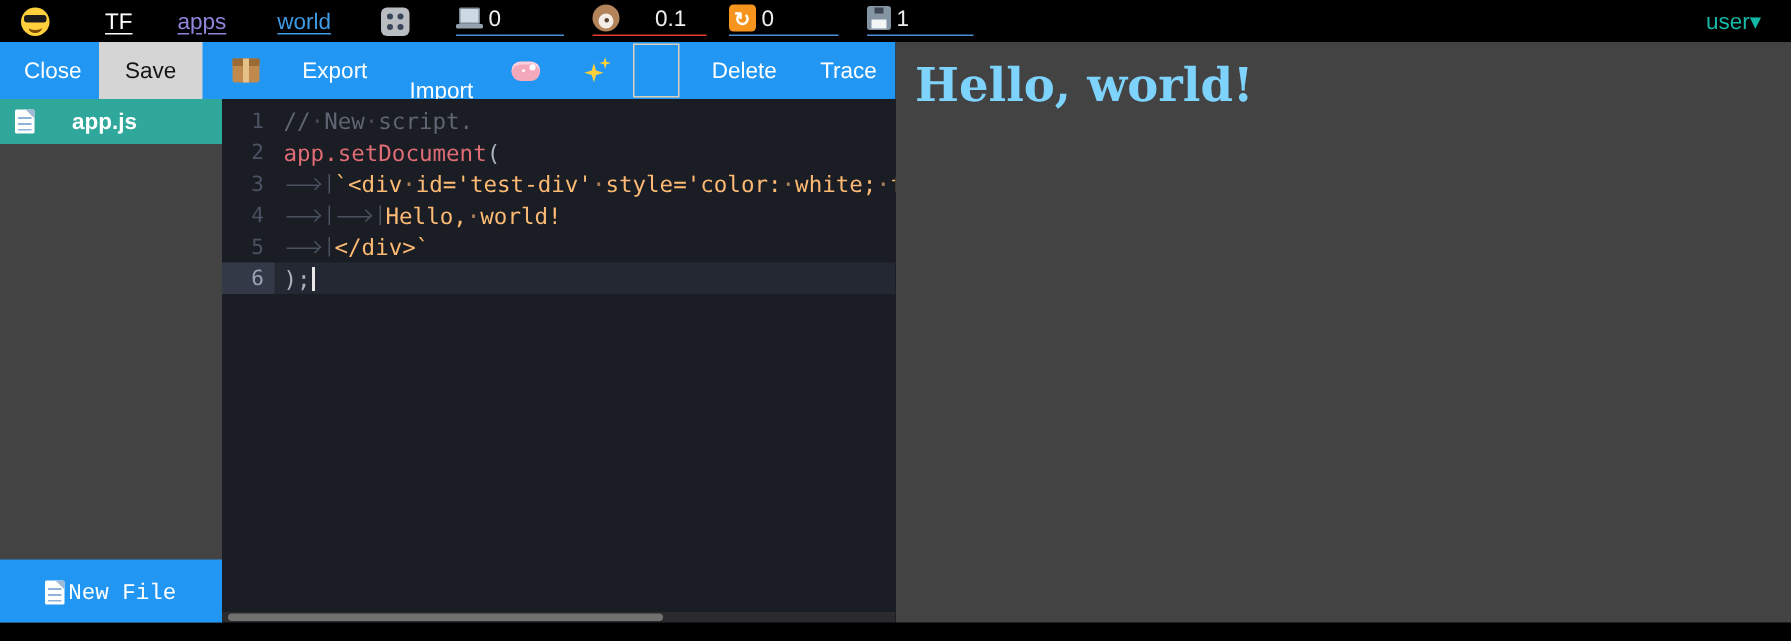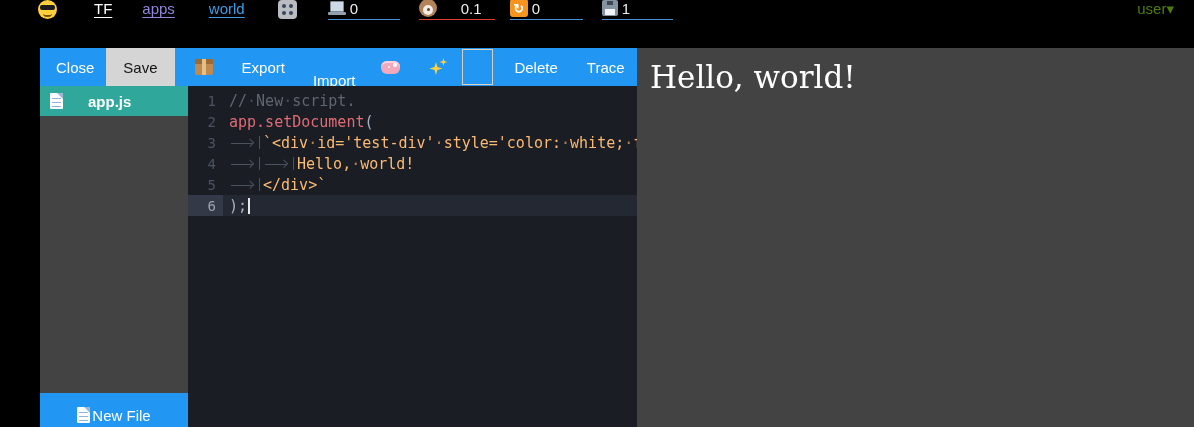--- a/index.html
+++ b/index.html
@@ -1,25 +1,25 @@
 <!DOCTYPE html>
 <html><head>
 <meta charset="utf-8">
 <style>
   html,body{margin:0;padding:0;background:#000;}
   body{width:1194px;height:427px;overflow:hidden;font-family:"Liberation Sans",sans-serif;position:relative;}
 
   
-  .topbar{height:48px;background:#000;display:flex;align-items:flex-start;color:#fff;font-size:15px;padding-left:24px;}
+  .topbar{height:28px;background:#000;display:flex;align-items:center;color:#fff;font-size:15px;}
   .topbar .spacer{flex:1;}
   .brand{margin-left:37px;color:#fff;text-decoration:underline;text-underline-offset:3px;}
   .tlink{text-decoration:underline;text-underline-offset:3px;cursor:pointer;}
   .tlink.apps{margin-left:30px;color:#8f86db;}
   .tlink.edit{margin-left:34px;color:#3f9be4;}
-  .user-menu{margin-right:20px;color:#4d7c0f;}
+  .user-menu{margin-right:20px;color:#14b8a6;}
 
   .stat{display:flex;align-items:center;gap:4px;border-bottom:1px solid #4a8fd4;padding-bottom:3px;height:20px;box-sizing:border-box;}
   .stat.red{border-bottom-color:#e23b2e;}
   .stat .val{font-size:15px;color:#eee;}
   .s1{margin-left:31px;width:72px;}
   .s2{margin-left:19px;width:76px;}
   .s3{margin-left:15px;width:73px;}
   .s4{margin-left:19px;width:71px;}
 
   
@@ -49,21 +49,21 @@
   .icon-sparkles::before{content:"";position:absolute;left:0;top:4px;width:13px;height:13px;background:#ffd03b;clip-path:polygon(50% 0,61% 39%,100% 50%,61% 61%,50% 100%,39% 61%,0 50%,39% 39%);}
   .icon-sparkles::after{content:"";position:absolute;right:0;top:0;width:8px;height:8px;background:#ffd03b;clip-path:polygon(50% 0,61% 39%,100% 50%,61% 61%,50% 100%,39% 61%,0 50%,39% 39%);}
   .icon-file{width:13px;height:16px;background:#fff;border-radius:1px;position:relative;overflow:hidden;}
   .icon-file::before{content:"";position:absolute;top:0;right:0;width:0;height:0;border:3px solid;border-color:#9db9d6 #9db9d6 transparent transparent;}
   .icon-file::after{content:"";position:absolute;left:2px;right:2px;top:5px;height:9px;background:repeating-linear-gradient(#8fb3d9 0 1.5px,transparent 1.5px 4px);}
   .icon-remove{width:17px;height:17px;background:#3a63c0;border-radius:2px;position:relative;}
   .icon-remove::before{content:"";position:absolute;left:5px;bottom:3px;width:7px;height:8px;background:#fff;border-radius:0 0 1px 1px;}
   .icon-remove::after{content:"";position:absolute;left:4px;bottom:12px;width:9px;height:2px;background:#fff;}
 
   
-  .content{display:flex;height:387px;padding-left:40px;}
+  .content{display:flex;height:387px;}
   .left{width:597px;display:flex;flex-direction:column;}
 
   
   .toolbar{height:38px;background:#2196f3;display:flex;align-items:center;color:#fff;font-size:15px;flex-shrink:0;}
   .tbtn{cursor:pointer;}
   .tb-close{margin-left:16px;}
   .tb-save{margin-left:12px;align-self:stretch;display:flex;align-items:center;padding:0 17px;background:#d5d5d5;color:#141414;}
   .tb-pkg{margin-left:20px;}
   .tb-export{margin-left:29px;}
   .tb-import{margin-left:28px;margin-top:26px;}
@@ -74,21 +74,21 @@
   .tb-trace{margin-left:29px;}
 
   
   .workspace{display:flex;flex:1;min-height:0;}
   .sidebar{width:148px;display:flex;flex-direction:column;background:#434343;flex-shrink:0;}
   .files-header{height:42px;background:#2196f3;color:#fff;display:flex;align-items:center;justify-content:center;position:relative;font-size:15px;flex-shrink:0;}
   .collapse{position:absolute;right:13px;top:50%;transform:translateY(-50%);font-size:15px;cursor:pointer;}
   .file-item{height:30px;background:#2fa79b;color:#fff;display:flex;align-items:center;gap:25px;padding-left:10px;font-weight:bold;font-size:15px;flex-shrink:0;cursor:pointer;}
   .sidebar-body{flex:1;background:#434343;}
   .sidebar-actions{background:#2196f3;padding:9px 0 7px;display:flex;flex-direction:column;gap:11px;flex-shrink:0;}
-  .action-row{display:flex;align-items:center;justify-content:center;gap:2px;color:#fff;font-size:15px;height:26px;cursor:pointer;}
+  .action-row{display:flex;align-items:center;justify-content:center;gap:2px;color:#fff;font-size:15px;height:26px;cursor:pointer;font-family:Liberation Mono, monospace;}
 
   
   .editor{flex:1;background:#1a1d23;position:relative;overflow:hidden;font-family:"DejaVu Sans Mono",monospace;font-size:15px;padding-top:4px;box-sizing:border-box;}
   .line{display:flex;height:21px;align-items:center;}
   .gutter{width:28px;padding-right:7px;text-align:right;color:#4b5263;font-size:14px;flex-shrink:0;align-self:stretch;display:flex;align-items:center;justify-content:flex-end;box-sizing:content-box;}
   .codecell{padding-left:6px;white-space:pre;overflow:hidden;display:flex;align-items:center;}
   .line.active{background:#232833;}
   .line.active .gutter{background:#333947;color:#9ba4b5;}
   .com{color:#5f6672;}
   .red{color:#e06c75;gap:24px;}
@@ -97,21 +97,21 @@
   .ws{opacity:.65;}
   .tab{display:inline-block;width:30px;height:13px;position:relative;border-right:1px solid #4a5260;margin-right:3px;flex-shrink:0;}
   .tab::before{content:"";position:absolute;left:2px;right:7px;top:50%;border-top:1px solid #4a5260;}
   .tab::after{content:"";position:absolute;right:6px;top:50%;width:5px;height:5px;border-top:1px solid #4a5260;border-right:1px solid #4a5260;transform:translateY(-54%) rotate(45deg);}
   .cursor{display:inline-block;width:2px;height:16px;background:#e8e8e8;margin-left:1px;}
   .hscroll{position:absolute;left:0;right:0;bottom:0;height:7px;background:#2b2b2e;}
   .hthumb{margin:1px 0 0 4px;width:290px;height:5px;border-radius:3px;background:#71716f;}
 
   
   .preview{flex:1;background:#434343;overflow:hidden;}
-  .preview h1{font-family:"DejaVu Serif",serif;font-weight:400;font-size:31px;color:#ffffff;margin:11px 0 0 13px;}
+  .preview h1{font-family:"DejaVu Serif",serif;font-weight:700;font-size:31px;color:#7dd3fc;margin:11px 0 0 13px;}
 </style>
 </head>
 <body>
 
 <div class="topbar">
   <span class="ico icon-sunglasses"></span>
   <a class="brand">TF</a>
   <a class="tlink apps">apps</a>
   <a class="tlink edit">world</a>
   <span class="ico icon-dice"></span>

